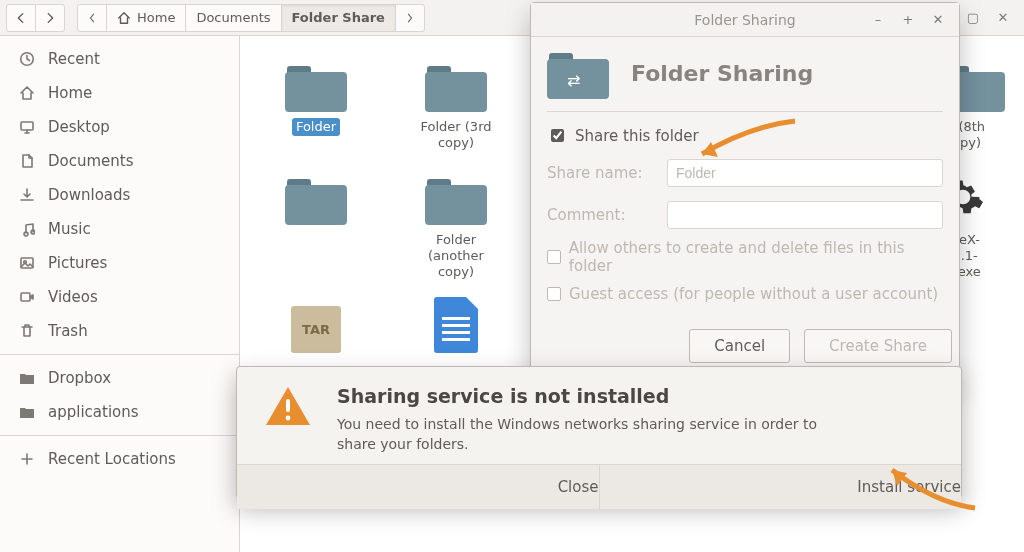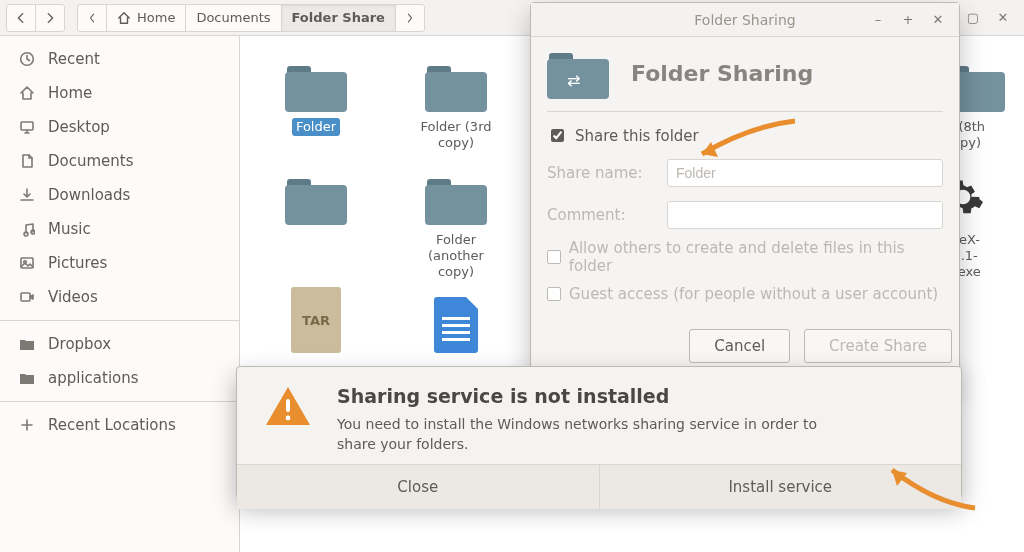--- a/index.html
+++ b/index.html
@@ -81,21 +81,21 @@
   .file-row { display: flex; gap: 40px; padding: 0 20px 14px; }
   .file-item { width: 100px; text-align: center; font-size: 13px; color: var(--text); }
   .file-item .thumb { width: 70px; height: 58px; margin: 0 auto 6px; display: flex; align-items: flex-end; justify-content: center; }
   .file-item .label { display: inline-block; padding: 1px 4px; border-radius: 3px; line-height: 1.25; }
   .file-item.selected .label { background: var(--selection); color: var(--selection-text); }
 
   .folder-icon { position: relative; width: 62px; height: 50px; }
   .folder-icon::before { content: ""; position: absolute; left: 2px; top: 4px; width: 24px; height: 10px; background: var(--folder-dark); border-radius: 3px 3px 0 0; }
   .folder-icon::after { content: ""; position: absolute; left: 0; top: 10px; width: 62px; height: 40px; background: var(--folder); border-radius: 4px; }
 
-  .tar-icon { width: 50px; height: 66px; background: #cbbc9e; border-radius: 3px; display: flex; align-items: center; justify-content: center; font-weight: 700; color: #7a6a47; font-size: 13px; }
+  .tar-icon { width: 50px; height: 47px; background: #cbbc9e; border-radius: 3px; display: flex; align-items: center; justify-content: center; font-weight: 700; color: #7a6a47; font-size: 13px; }
   .doc-icon { width: 44px; height: 56px; background: #3f87d9; border-radius: 3px; position: relative; }
   .doc-icon::before { content: ""; position: absolute; left: 8px; top: 20px; right: 8px; height: 3px; background: #fff; box-shadow: 0 7px 0 #fff, 0 14px 0 #fff, 0 21px 0 #fff; }
   .doc-icon::after { content: ""; position: absolute; right: 0; top: 0; border: 6px solid transparent; border-top-color: #fff; border-right-color: #fff; }
   .zip-icon { width: 50px; height: 58px; background: #f2c23e; border-radius: 3px; }
   .exe-icon { width: 56px; height: 56px; border-radius: 28px; display:flex; align-items:center; justify-content:center; }
 
   
   .dialog {
     position: absolute; left: 530px; top: 2px;
     width: 430px; height: 378px;
@@ -152,21 +152,21 @@
     border: 1px solid var(--border-strong);
     border-radius: 4px;
     box-shadow: 0 10px 24px rgba(0,0,0,.3);
     display: flex; flex-direction: column;
   }
   .banner-top { flex: 1; display: flex; gap: 26px; padding: 18px 28px 10px; align-items: flex-start; }
   .banner-top h3 { margin: 0 0 8px; font-size: 19px; font-weight: 700; color: #4a4744; }
   .banner-top p { margin: 0; font-size: 14px; color: var(--text); line-height: 1.4; max-width: 520px; }
   .warning-triangle { width: 46px; height: 42px; display: flex; align-items: center; justify-content: center; }
   .banner-buttons { display: flex; border-top: 1px solid var(--border); }
-  .banner-buttons .bbtn { flex: 1; height: 44px; display: flex; align-items: center; justify-content: center; font-size: 15px; color: var(--text); background: #ece9e5; }
+  .banner-buttons .bbtn { flex: 1; height: 44px; display: flex; align-items: center; justify-content: flex-end; font-size: 15px; color: var(--text); background: #ece9e5; }
   .banner-buttons .bbtn + .bbtn { border-left: 1px solid var(--border); }
 
   
   .arrow-annot { position: absolute; pointer-events: none; }
 
   
   svg.stroke { stroke: currentColor; fill: none; stroke-width: 1.6; stroke-linecap: round; stroke-linejoin: round; }
   .chk { width: 14px; height: 14px; border: 1px solid var(--border-strong); border-radius: 2px; display: inline-block; background: #fff; }
 </style>
 </head>
@@ -288,20 +288,28 @@
       <span>Pictures</span>
     </div>
     <div class="side-item">
       <span class="i">
           <svg class="stroke" width="16" height="16" viewBox="0 0 16 16">
             <rect x="2" y="4" width="9" height="8" rx="1"></rect>
             <path d="M11 8l3-2v4z"></path>
           </svg>
         </span>
       <span>Videos</span>
+    </div>
+    <div class="side-item">
+      <span class="i">
+          <svg class="stroke" width="16" height="16" viewBox="0 0 16 16">
+            <path d="M3 4h10M5 4v9h6V4M6 4V2h4v2"></path>
+          </svg>
+        </span>
+      <span>Trash</span>
     </div>
     <div class="side-sep"></div>
     <div class="side-item">
       <span class="i">
           <svg width="16" height="14" viewBox="0 0 16 14">
             <path fill="currentColor" d="M1 3h5l1 1h8v9H1z"></path>
           </svg>
         </span>
       <span>Dropbox</span>
     </div>

